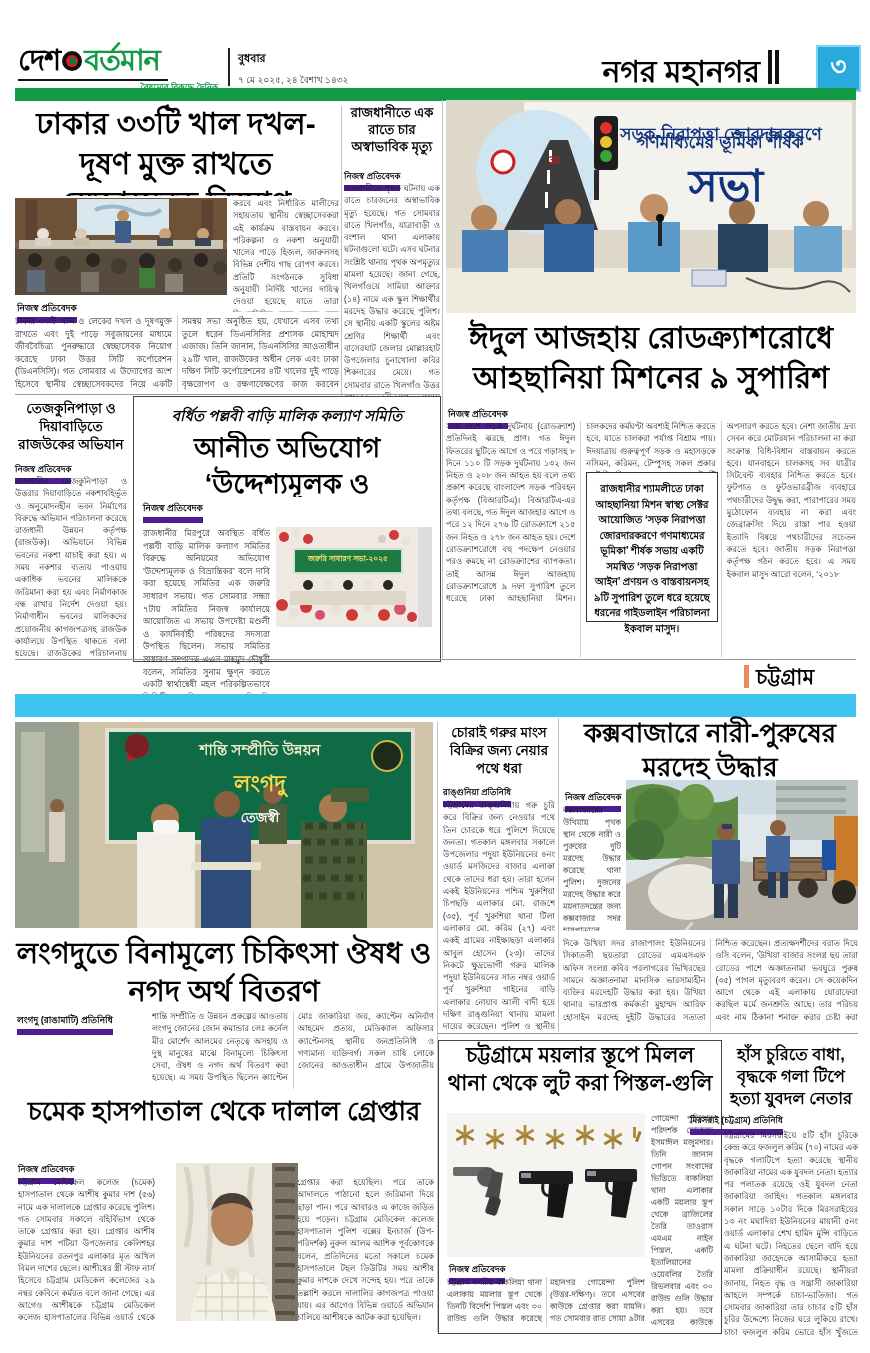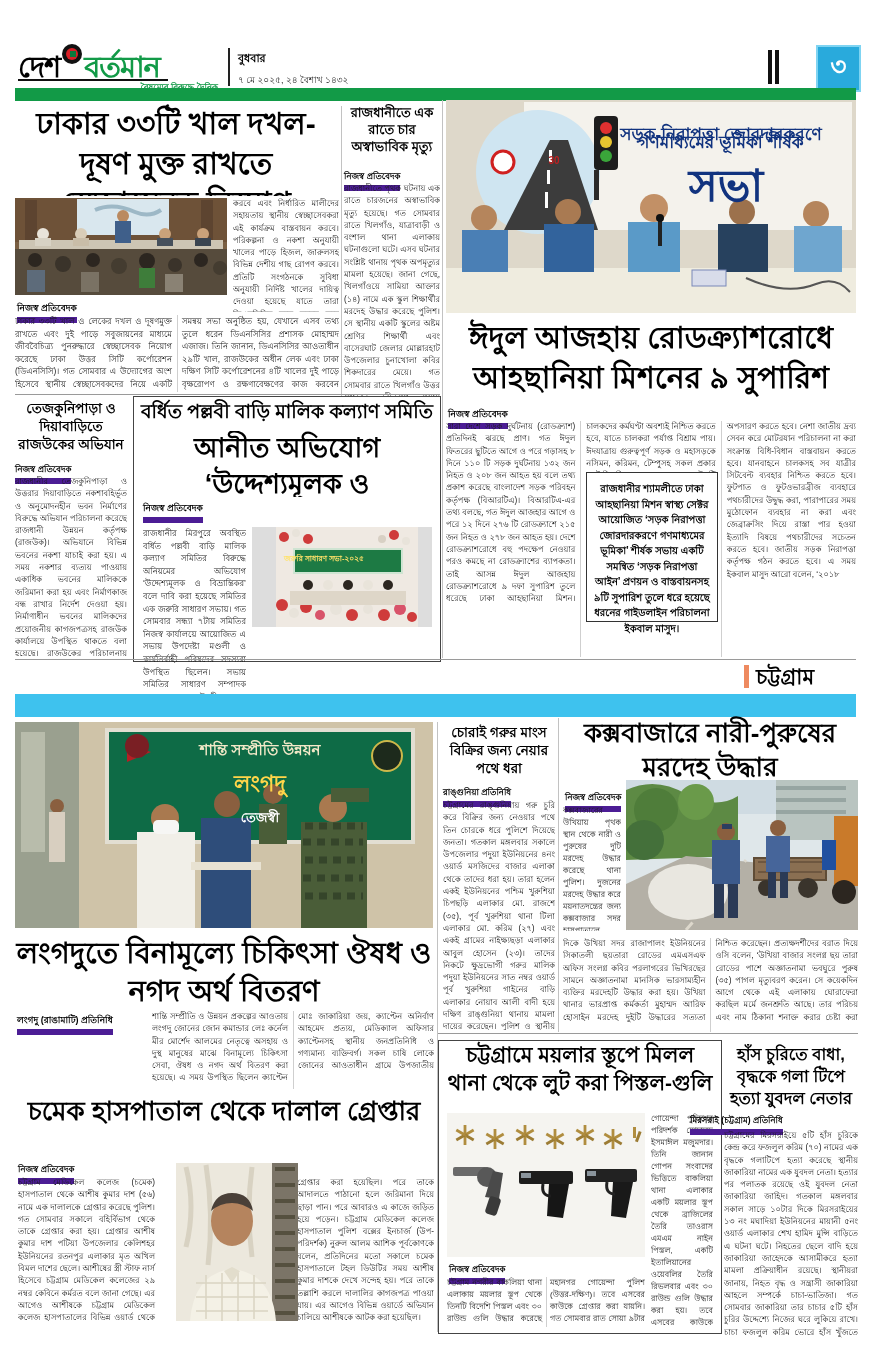--- a/index.html
+++ b/index.html
@@ -21,38 +21,39 @@
   .pullquote{border:1.5px solid #333;background:#fff;font-weight:bold;text-align:center;
              font-size:10px;line-height:1.55;padding:8px 6px;color:#000;}
   .bannertext{color:#11337f;font-weight:bold;text-align:center;line-height:1.25;}
 </style>
 </head>
 <body>
 
 <div class="page">
 
   <div class="abs" style="left:18px;top:44px;width:205px;height:44px;">
-    <div style="display:flex;height:34px;">
+    <div style="display:flex;align-items:center;height:34px;">
       <span style="font-size:29px;font-weight:bold;color:#000;letter-spacing:-1px;">দেশ</span>
       <span style="display:inline-block;width:20px;height:20px;margin:0 2px;border-radius:50%;background:#111;position:relative;">
         <span style="position:absolute;left:4px;top:4px;width:12px;height:12px;border-radius:50%;background:#d81f26;"></span>
         <span style="position:absolute;left:8px;top:7px;width:6px;height:6px;background:#0a7a3c;"></span>
       </span>
       <span style="font-size:29px;font-weight:bold;color:#129a47;letter-spacing:-1px;">বর্তমান</span>
     </div>
     <div style="height:2px;background:#111;width:150px;margin-top:1px;"></div>
     <div style="font-size:8.5px;font-weight:bold;color:#129a47;text-align:right;width:200px;">বৈষম্যের বিরুদ্ধে দৈনিক</div>
   </div>
 
   <div class="abs" style="left:228px;top:48px;width:2px;height:38px;background:#222;"></div>
   <div class="abs" style="left:238px;top:50px;width:120px;">
     <div style="font-size:11px;font-weight:bold;color:#000;">বুধবার</div>
     <div style="font-size:9px;color:#222;margin-top:4px;">৭ মে ২০২৫, ২৪ বৈশাখ ১৪৩২</div>
   </div>
 
+  <div class="abs" style="left:520px;top:48px;width:240px;text-align:right;font-size:30px;font-weight:bold;color:#000;">নগর মহানগর</div>
   <div class="abs" style="left:768px;top:50px;width:4px;height:34px;background:#111;"></div>
   <div class="abs" style="left:775px;top:50px;width:4px;height:34px;background:#111;"></div>
 
   <div class="abs" style="left:816px;top:45px;width:41px;height:43px;background:#29aadc;border:2px solid #7fd4f2;display:flex;align-items:center;justify-content:center;">
     <span style="color:#fff;font-size:25px;font-weight:bold;">৩</span>
   </div>
 
   <div class="abs" style="left:15px;top:88px;width:841px;height:13px;background:#129a47;"></div>
 
   <div class="abs vrule" style="left:341px;top:106px;height:552px;"></div>
@@ -110,25 +111,25 @@
 
   <div class="abs hrule" style="left:15px;top:394px;width:425px;"></div>
 
   <div>
     <div class="abs hl" style="left:15px;top:400px;width:112px;height:62px;font-size:13.5px;">তেজকুনিপাড়া ও দিয়াবাড়িতে রাজউকের অভিযান</div>
     <div class="abs byline" style="left:15px;top:463px;font-size:8.5px;"><span>নিজস্ব প্রতিবেদক</span></div>
     <div class="abs bodytext" style="left:15px;top:476px;width:112px;height:180px;font-size:8.2px;">রাজধানীর তেজকুনিপাড়া ও উত্তরার দিয়াবাড়িতে নকশাবহির্ভূত ও অনুমোদনহীন ভবন নির্মাণের বিরুদ্ধে অভিযান পরিচালনা করেছে রাজধানী উন্নয়ন কর্তৃপক্ষ (রাজউক)। অভিযানে বিভিন্ন ভবনের নকশা যাচাই করা হয়। এ সময় নকশার ব্যত্যয় পাওয়ায় একাধিক ভবনের মালিককে জরিমানা করা হয় এবং নির্মাণকাজ বন্ধ রাখার নির্দেশ দেওয়া হয়। নির্মাণাধীন ভবনের মালিকদের প্রয়োজনীয় কাগজপত্রসহ রাজউক কার্যালয়ে উপস্থিত থাকতে বলা হয়েছে। রাজউকের পরিচালনায় নিয়মিত এ অভিযান অব্যাহত থাকবে বলে জানিয়েছেন সংশ্লিষ্ট কর্মকর্তারা। নির্বাহী ম্যাজিস্ট্রেটের নেতৃত্বে অভিযানে অন্যান্য কর্মকর্তা ও আইনশৃঙ্খলা বাহিনীর সদস্যরা উপস্থিত ছিলেন।</div>
   </div>
 
   <div class="abs boxed" style="left:133px;top:396px;width:306px;height:264px;">
-    <div class="kicker" style="font-size:19px;">বর্ধিত পল্লবী বাড়ি মালিক কল্যাণ সমিতি</div>
+    <div class="kicker" style="font-size:15px;margin-top:7px;font-style:italic;">বর্ধিত পল্লবী বাড়ি মালিক কল্যাণ সমিতি</div>
     <div class="hl" style="font-size:27px;margin:2px 8px 4px 8px;height:66px;">আনীত অভিযোগ ‘উদ্দেশ্যমূলক ও বিভ্রান্তিকর’ দাবি</div>
     <div class="byline" style="margin-left:9px;"><span>নিজস্ব প্রতিবেদক</span></div>
     <div style="position:relative;margin:4px 8px 0 9px;height:170px;overflow:hidden;">
-      <div class="photo" style="float:right;width:156px;height:100px;margin:0 0 20px 6px;position:relative;padding-left:24px;">
+      <div class="photo" style="float:right;width:156px;height:100px;margin:0 0 20px 6px;position:relative;">
         <svg width="142" height="100" viewBox="0 0 142 100">
           <rect width="142" height="100" fill="#efe9e2"></rect>
           <g>
             <circle cx="8" cy="10" r="5" fill="#cf3b3b"></circle>
               <circle cx="20" cy="6" r="4" fill="#e8e3da"></circle>
               <circle cx="32" cy="12" r="5" fill="#cf3b3b"></circle>
               <circle cx="118" cy="8" r="5" fill="#cf3b3b"></circle>
               <circle cx="130" cy="14" r="4" fill="#e8e3da"></circle>
               <circle cx="106" cy="12" r="4" fill="#d8d0c4"></circle>
             <circle cx="6" cy="78" r="6" fill="#cf3b3b"></circle>

